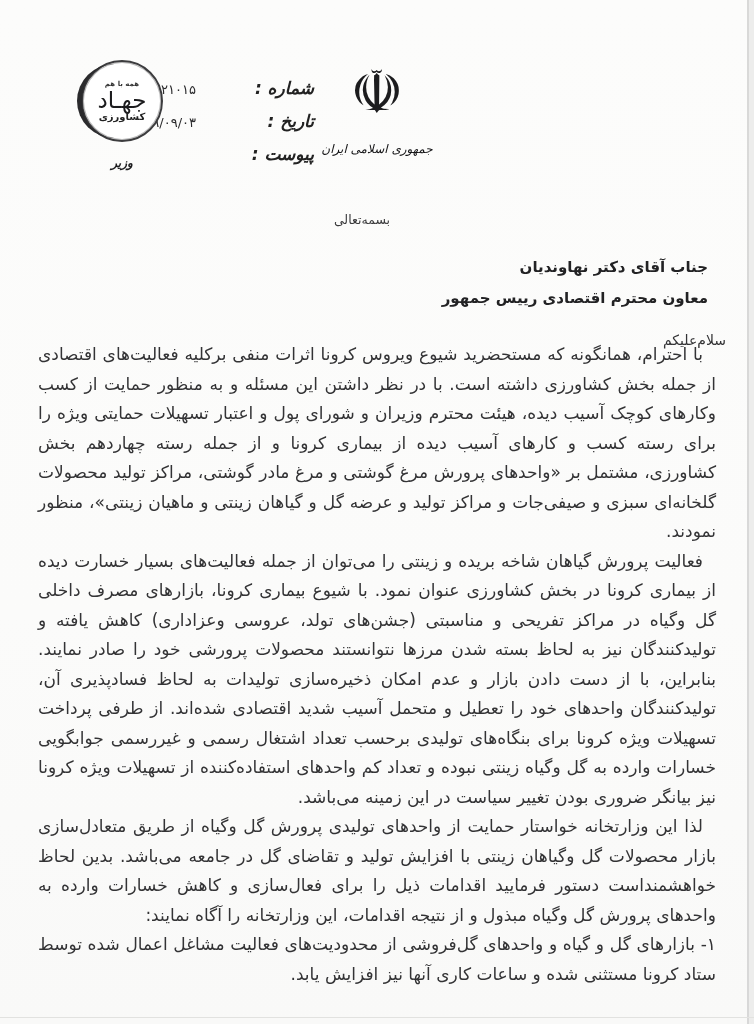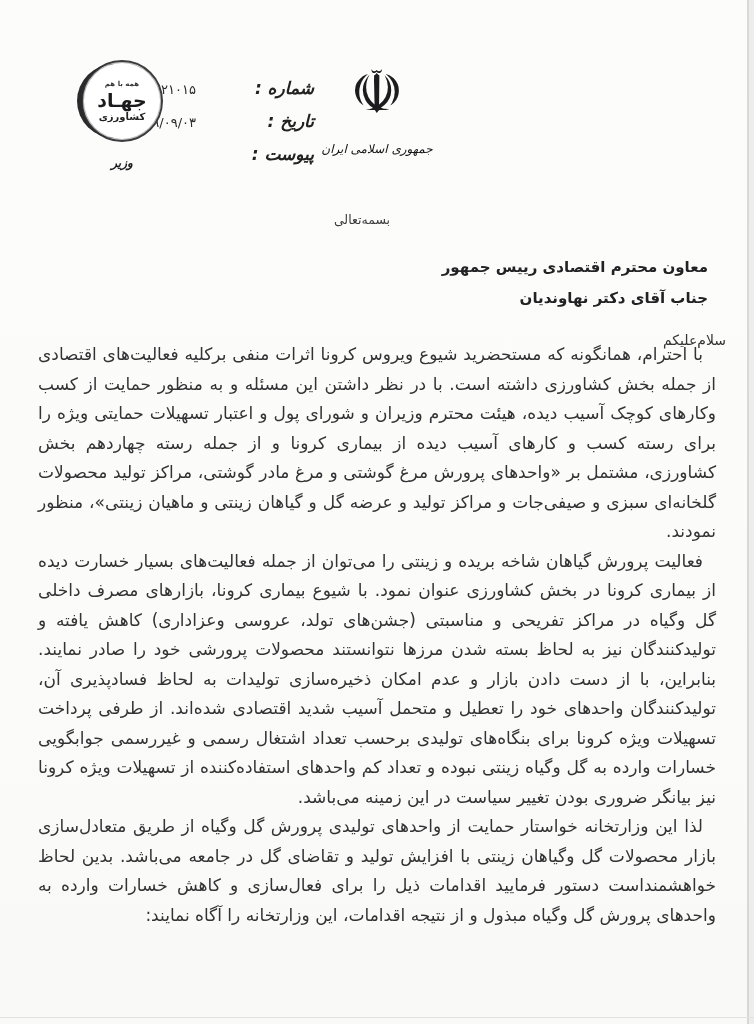--- a/index.html
+++ b/index.html
@@ -43,21 +43,21 @@
     border:2px solid #3c3c3e;border-radius:50%;
     display:flex;flex-direction:column;justify-content:center;
     background:#fff;
     box-shadow:inset 0 0 0 1px #bbb;
   }
   .seal-circle:before{
     content:"";position:absolute;left:-6px;top:2px;width:70px;height:74px;
     border-left:5px solid #2a2a2c;border-radius:50%;
   }
   .seal-motto{font-size:7px;font-weight:bold;color:#333;margin-bottom:1px;}
-  .seal-line1{font-size:19px;font-weight:bold;line-height:22px;color:#1b1b1d;}
+  .seal-line1{font-size:23px;font-weight:normal;line-height:22px;color:#1b1b1d;}
   .seal-line2{font-size:10px;font-weight:bold;color:#222;letter-spacing:1px;}
   .seal-signer{
     margin-top:14px;font-size:12px;font-weight:bold;font-style:italic;color:#1d1d1f;
   }
 
   
   .besmele{
     position:absolute;top:200px;left:0;right:30px;text-align:center;
     font-size:12.5px;color:#3a3a3c;margin-top:12px;
   }
@@ -107,28 +107,29 @@
       <div class="seal-motto">همه با هم</div>
       <div class="seal-line1">جهـاد</div>
       <div class="seal-line2">کشاورزی</div>
     </div>
     <div class="seal-signer">وزیر</div>
   </div>
 
   <div class="besmele">بسمه‌تعالی</div>
 
   <div class="recipient">
+    <div>جناب آقای دکتر نهاوندیان</div>
     <div>معاون محترم اقتصادی رییس جمهور</div>
-    <div>جناب آقای دکتر نهاوندیان</div>
   </div>
 
   <div class="salutation">سلام‌علیکم</div>
 
   <div class="letter-body">
     <p>با احترام، همانگونه که مستحضرید شیوع ویروس کرونا اثرات منفی برکلیه فعالیت‌های اقتصادی از جمله بخش کشاورزی داشته است. با در نظر داشتن این مسئله و به منظور حمایت از کسب وکارهای کوچک آسیب دیده، هیئت محترم وزیران و شورای پول و اعتبار تسهیلات حمایتی ویژه را برای رسته کسب و کارهای آسیب دیده از بیماری کرونا و از جمله رسته چهاردهم بخش کشاورزی، مشتمل بر «واحدهای پرورش مرغ گوشتی و مرغ مادر گوشتی، مراکز تولید محصولات گلخانه‌ای سبزی و صیفی‌جات و مراکز تولید و عرضه گل و گیاهان زینتی و ماهیان زینتی»، منظور نمودند.</p>
     <p>فعالیت پرورش گیاهان شاخه بریده و زینتی را می‌توان از جمله فعالیت‌های بسیار خسارت دیده از بیماری کرونا در بخش کشاورزی عنوان نمود. با شیوع بیماری کرونا، بازارهای مصرف داخلی گل وگیاه در مراکز تفریحی و مناسبتی (جشن‌های تولد، عروسی وعزاداری) کاهش یافته و تولیدکنندگان نیز به لحاظ بسته شدن مرزها نتوانستند محصولات پرورشی خود را صادر نمایند. بنابراین، با از دست دادن بازار و عدم امکان ذخیره‌سازی تولیدات به لحاظ فسادپذیری آن، تولیدکنندگان واحدهای خود را تعطیل و متحمل آسیب شدید اقتصادی شده‌اند. از طرفی پرداخت تسهیلات ویژه کرونا برای بنگاه‌های تولیدی برحسب تعداد اشتغال رسمی و غیررسمی جوابگویی خسارات وارده به گل وگیاه زینتی نبوده و تعداد کم واحدهای استفاده‌کننده از تسهیلات ویژه کرونا نیز بیانگر ضروری بودن تغییر سیاست در این زمینه می‌باشد.</p>
     <p>لذا این وزارتخانه خواستار حمایت از واحدهای تولیدی پرورش گل وگیاه از طریق متعادل‌سازی بازار محصولات گل وگیاهان زینتی با افزایش تولید و تقاضای گل در جامعه می‌باشد. بدین لحاظ خواهشمنداست دستور فرمایید اقدامات ذیل را برای فعال‌سازی و کاهش خسارات وارده به واحدهای پرورش گل وگیاه مبذول و از نتیجه اقدامات، این وزارتخانه را آگاه نمایند:</p>
+    <p class="list-item">۱- بازارهای گل و گیاه و واحدهای گل‌فروشی از محدودیت‌های فعالیت مشاغل اعمال شده توسط ستاد کرونا مستثنی شده و ساعات کاری آنها نیز افزایش یابد.</p>
   </div>
 
   <div class="edge-right2"></div>
   <div class="edge-right"></div>
   <div class="edge-bottom"></div>
 </div>
 
 </body></html>

